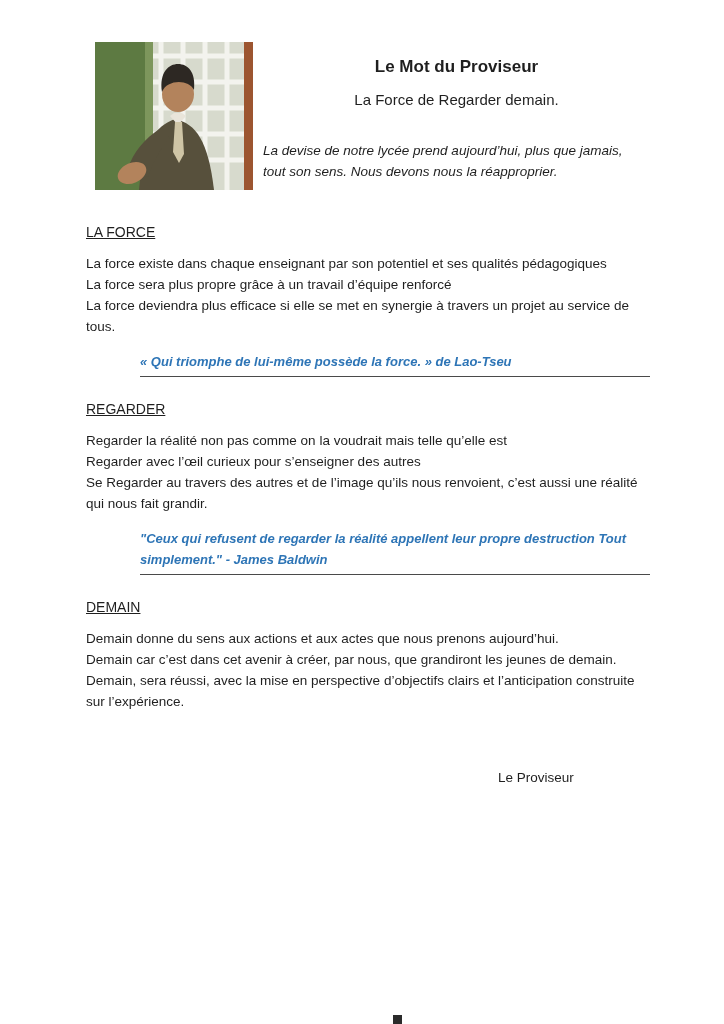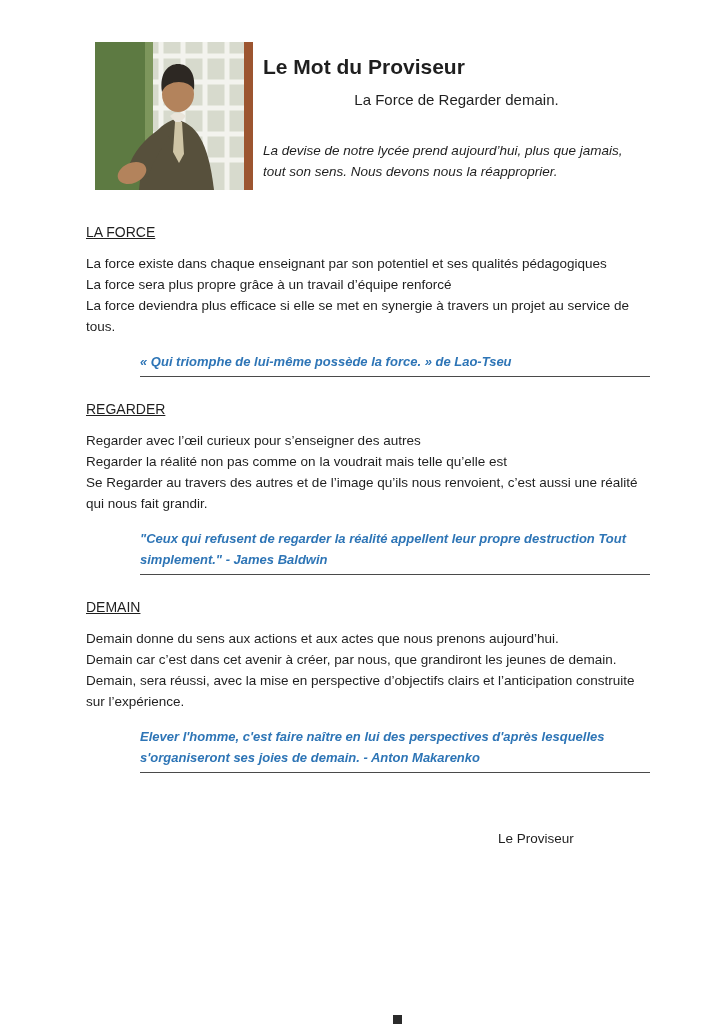--- a/index.html
+++ b/index.html
@@ -21,21 +21,22 @@
   .photo {
     flex: 0 0 auto;
     width: 158px;
     height: 148px;
     margin-left: 9px;
     overflow: hidden;
   }
   .header-right { flex: 1 1 auto; padding-left: 10px; min-width: 0; }
   .title {
     margin: 14px 0 0 0;
-    font-size: 21px;
+    text-align: center;
+    font-size: 17px;
     font-weight: 700;
     line-height: 22px;
   }
   .subtitle {
     margin-top: 12px;
     text-align: center;
     font-size: 15px;
     line-height: 20px;
   }
   .intro {
@@ -132,41 +133,37 @@
     </div>
     <div class="quote-block">
       <p class="quote">« Qui triomphe de lui-même possède la force. » de Lao-Tseu</p>
       <hr class="quote-divider">
     </div>
   </div>
 
   <div class="section">
     <div class="section-heading">REGARDER</div>
     <div class="section-body">
+      <p>Regarder la réalité non pas comme on la voudrait mais telle qu’elle est</p>
       <p>Regarder avec l’œil curieux pour s’enseigner des autres</p>
-      <p>Regarder la réalité non pas comme on la voudrait mais telle qu’elle est</p>
       <p>Se Regarder au travers des autres et de l’image qu’ils nous renvoient, c’est aussi une réalité qui nous fait grandir.</p>
     </div>
     <div class="quote-block">
       <p class="quote">"Ceux qui refusent de regarder la réalité appellent leur propre destruction Tout simplement."  - James Baldwin</p>
       <hr class="quote-divider">
     </div>
   </div>
 
   <div class="section">
     <div class="section-heading">DEMAIN</div>
     <div class="section-body">
       <p>Demain donne du sens aux actions et aux actes que nous prenons aujourd’hui.</p>
       <p>Demain car c’est dans cet avenir à créer, par nous, que grandiront les jeunes de demain.</p>
       <p>Demain, sera réussi, avec la mise en perspective d’objectifs clairs et l’anticipation construite sur l’expérience.</p>
     </div>
-    <div class="quote-block">
-      <p class="quote">Elever l'homme, c'est faire naître en lui des perspectives d'après lesquelles s'organiseront ses joies de demain.  - Anton Makarenko</p>
-      <hr class="quote-divider">
-    </div>
   </div>
 
 
   <div class="signature">Le Proviseur</div>
 
   <div class="footer-mark"></div>
 
 </div>
 
 </body></html>

